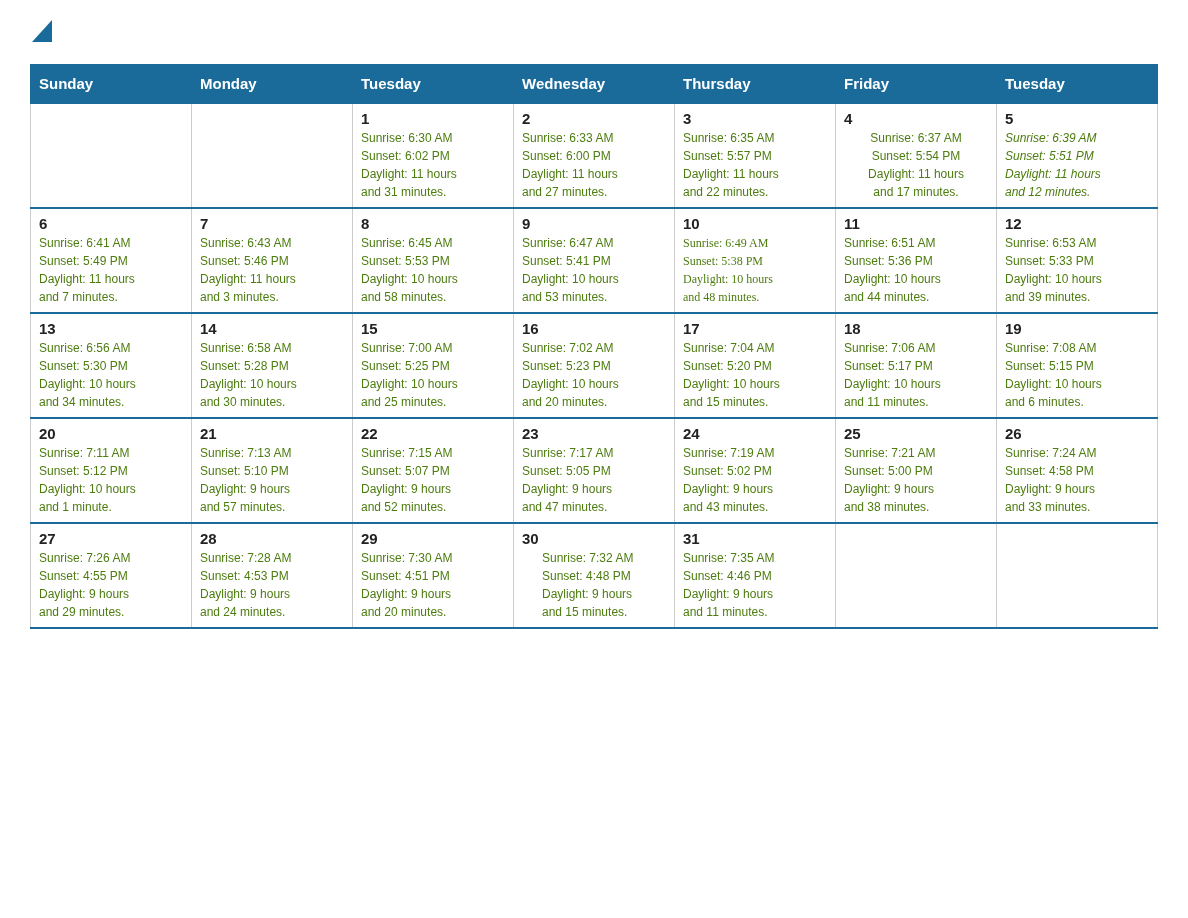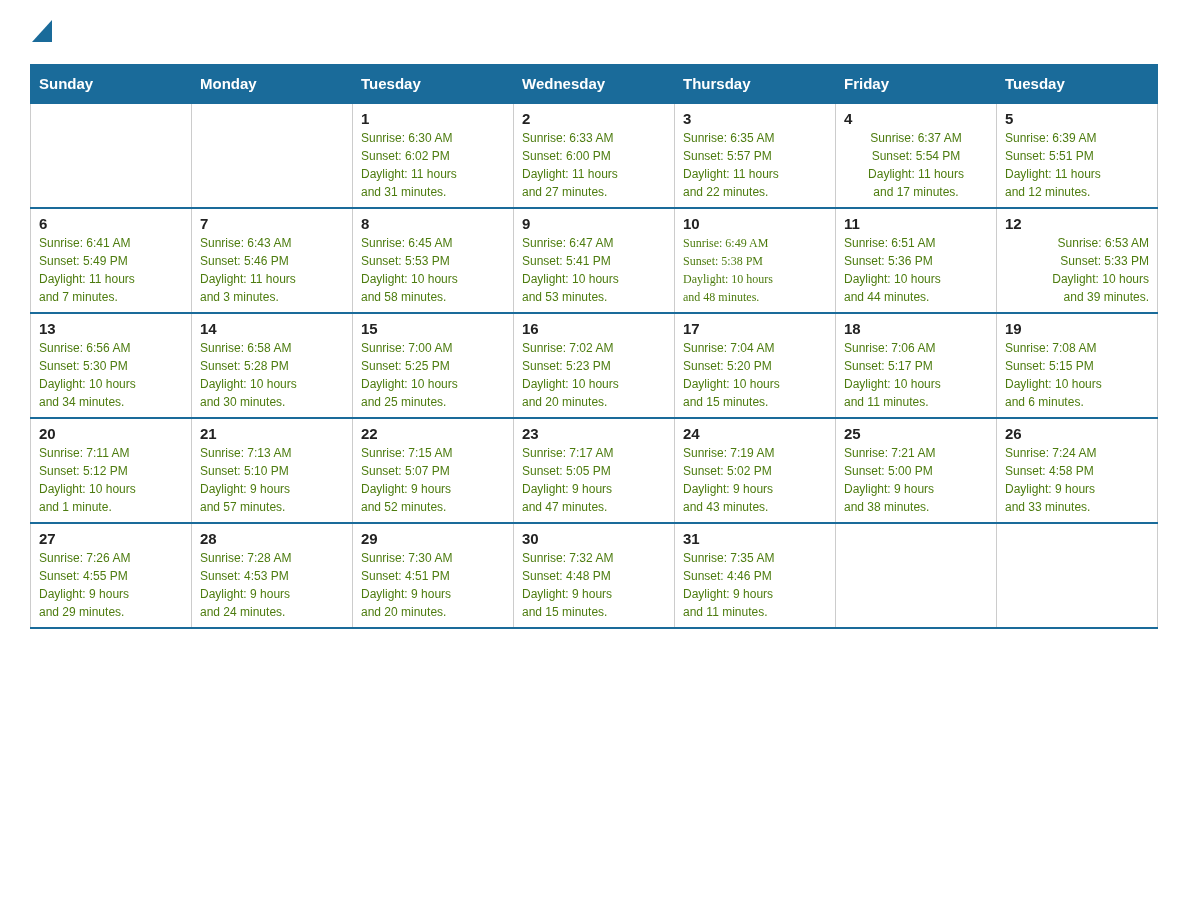--- a/index.html
+++ b/index.html
@@ -158,21 +158,21 @@
         </td>
         <td>
           <span class="day-num">4</span>
           <div class="day-info" style="white-space: pre-line; text-align: center;">Sunrise: 6:37 AM
 Sunset: 5:54 PM
 Daylight: 11 hours
 and 17 minutes.</div>
         </td>
         <td>
           <span class="day-num">5</span>
-          <div class="day-info" style="white-space: pre-line;">Sunrise: 6:39 AM
+          <div class="day-info" style="white-space: pre-line; font-style: italic;">Sunrise: 6:39 AM
 Sunset: 5:51 PM
 Daylight: 11 hours
 and 12 minutes.</div>
         </td>
       </tr>
       <tr>
         <td>
           <span class="day-num">6</span>
           <div class="day-info" style="white-space: pre-line;">Sunrise: 6:41 AM
 Sunset: 5:49 PM
@@ -209,21 +209,21 @@
         </td>
         <td>
           <span class="day-num">11</span>
           <div class="day-info" style="white-space: pre-line;">Sunrise: 6:51 AM
 Sunset: 5:36 PM
 Daylight: 10 hours
 and 44 minutes.</div>
         </td>
         <td>
           <span class="day-num">12</span>
-          <div class="day-info" style="white-space: pre-line; text-align: right;">Sunrise: 6:53 AM
+          <div class="day-info" style="white-space: pre-line;">Sunrise: 6:53 AM
 Sunset: 5:33 PM
 Daylight: 10 hours
 and 39 minutes.</div>
         </td>
       </tr>
       <tr>
         <td>
           <span class="day-num">13</span>
           <div class="day-info" style="white-space: pre-line;">Sunrise: 6:56 AM
 Sunset: 5:30 PM
@@ -341,21 +341,21 @@
         </td>
         <td>
           <span class="day-num">29</span>
           <div class="day-info" style="white-space: pre-line;">Sunrise: 7:30 AM
 Sunset: 4:51 PM
 Daylight: 9 hours
 and 20 minutes.</div>
         </td>
         <td>
           <span class="day-num">30</span>
-          <div class="day-info" style="white-space: pre-line;">Sunrise: 7:32 AM
+          <div class="day-info" style="white-space: pre-line; margin-left: 20px;">Sunrise: 7:32 AM
 Sunset: 4:48 PM
 Daylight: 9 hours
 and 15 minutes.</div>
         </td>
         <td>
           <span class="day-num">31</span>
           <div class="day-info" style="white-space: pre-line;">Sunrise: 7:35 AM
 Sunset: 4:46 PM
 Daylight: 9 hours
 and 11 minutes.</div>

